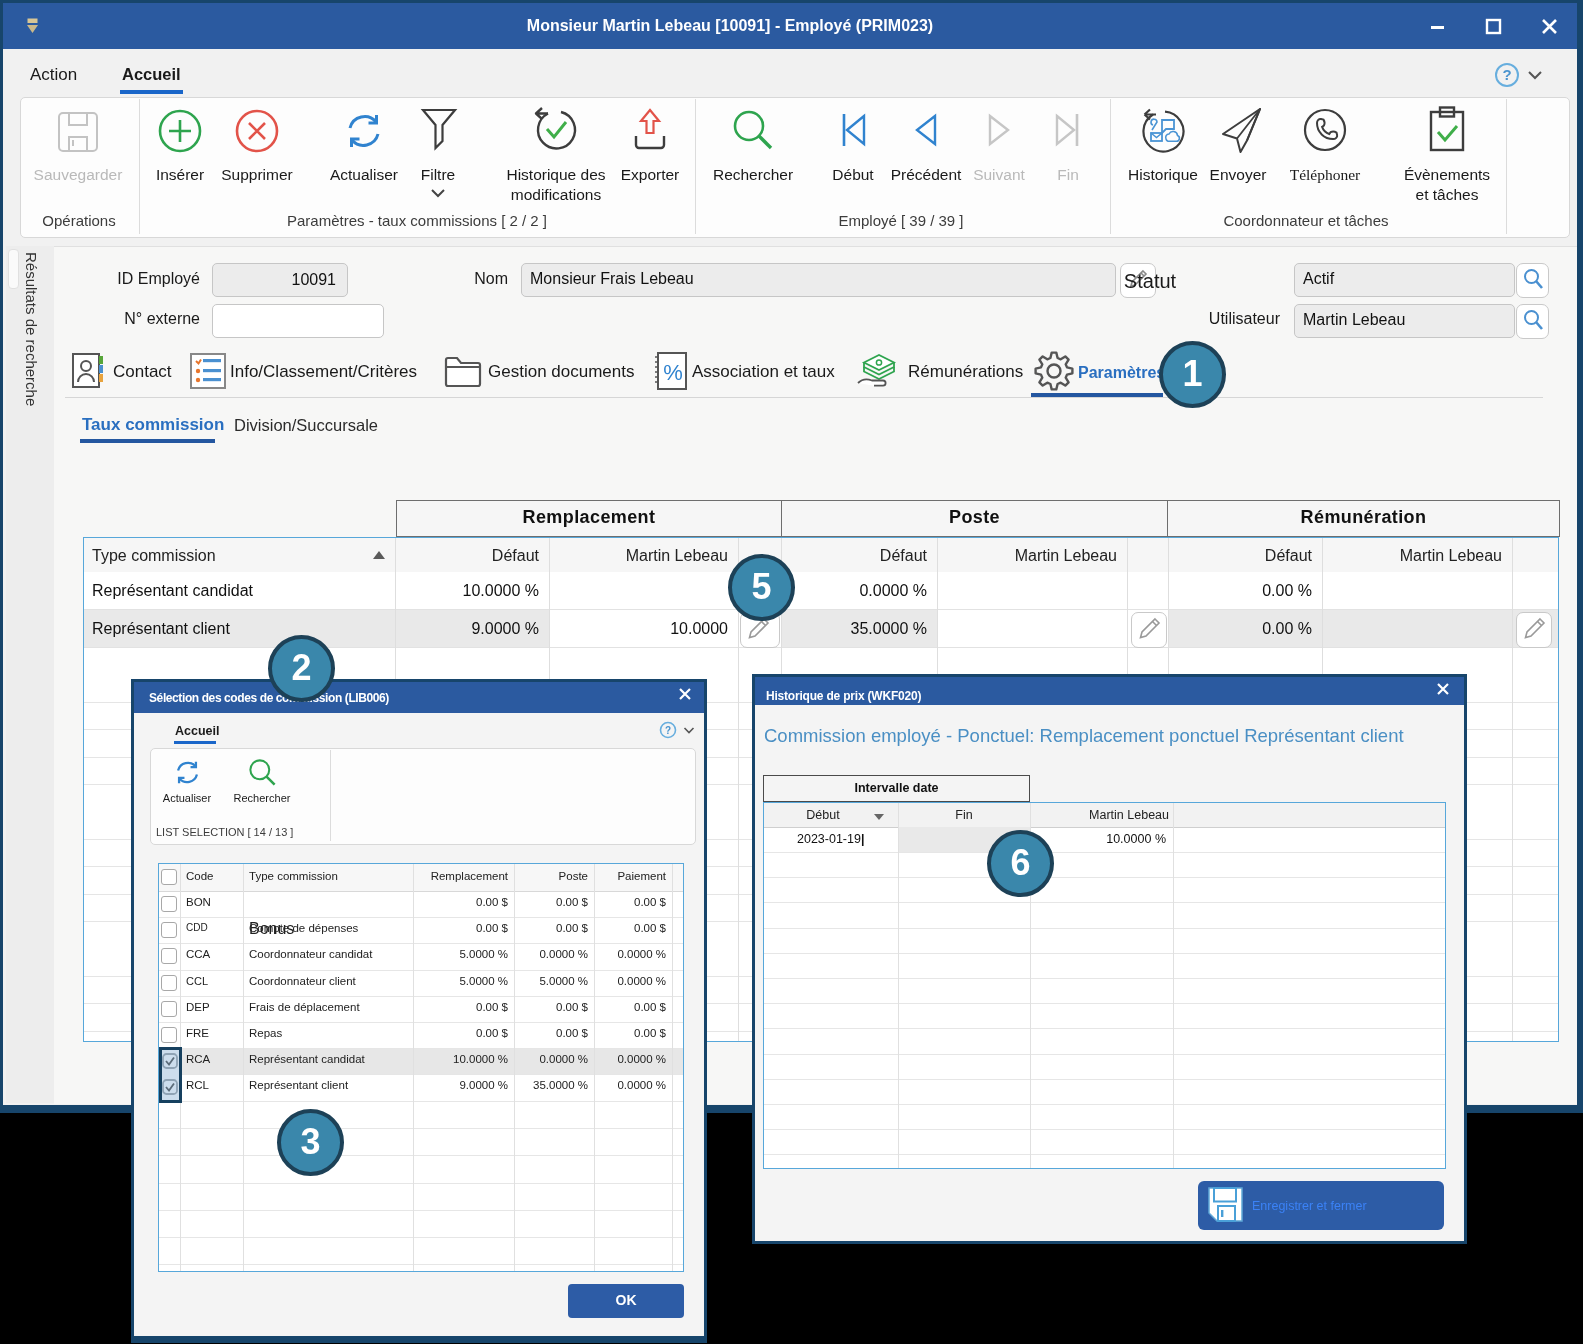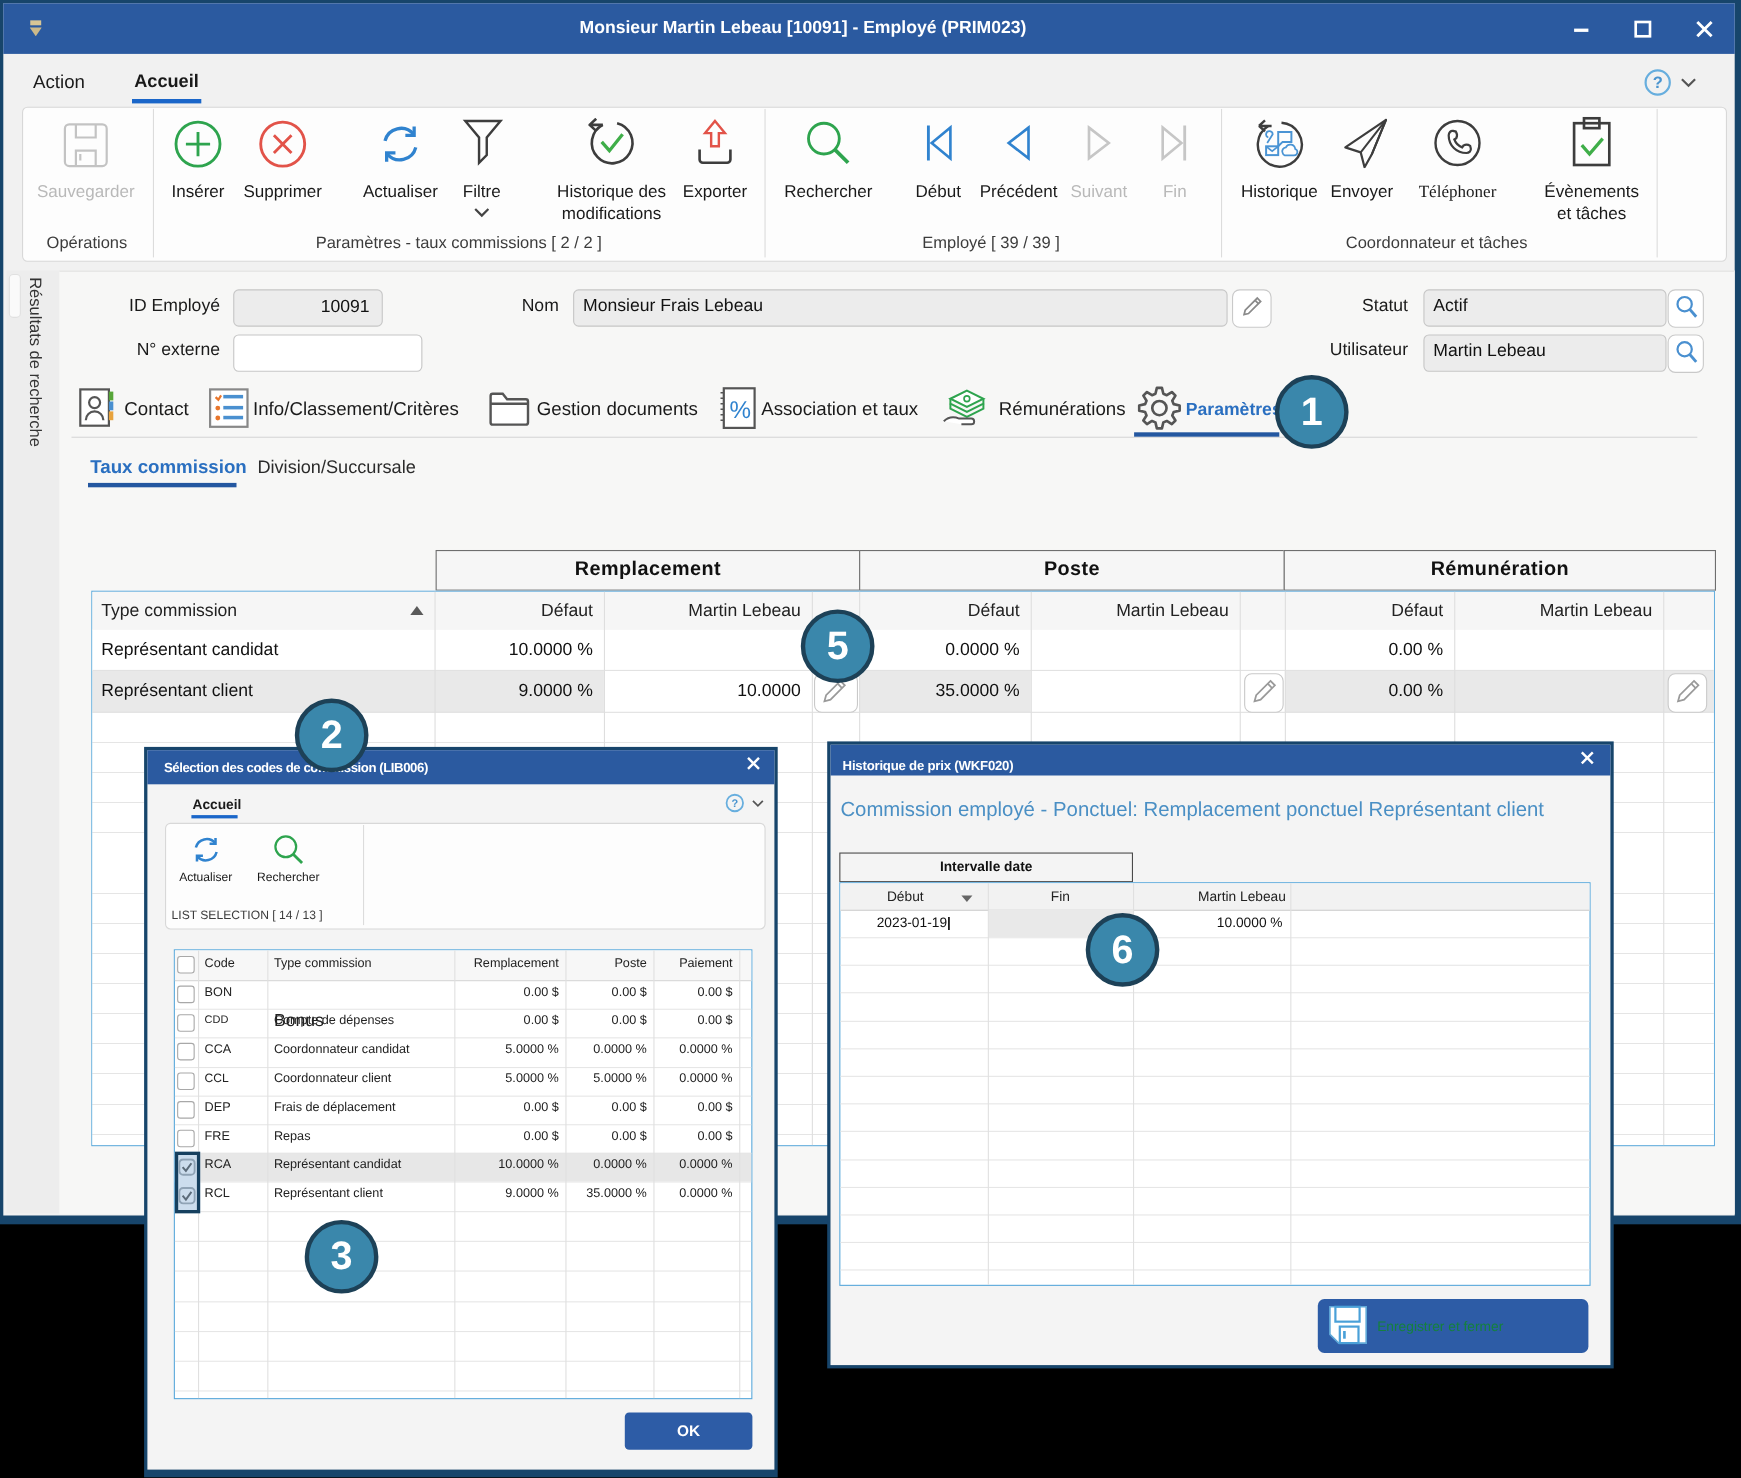--- a/index.html
+++ b/index.html
@@ -153,21 +153,21 @@
 <div class="lbl" style="left:-60px;top:310px;width:260px;text-align:right;font-size:16.0px;color:#1a1a1a;">N° externe</div>
 <div class="abs" style="left:212px;top:304px;width:170px;height:32px;background:#fff;border:1px solid #c6c6c6;border-radius:5px;"></div>
 <div class="lbl" style="left:248px;top:270px;width:260px;text-align:right;font-size:16.0px;color:#1a1a1a;">Nom</div>
 <div class="abs" style="left:521px;top:263px;width:593px;height:32px;background:#ececec;border:1px solid #c6c6c6;border-radius:5px;"></div>
 <div class="lbl" style="left:530px;top:270px;font-size:16px;color:#111;font-weight:normal;">Monsieur Frais Lebeau</div>
 <div class="pbtn" style="left:1120px;top:263px;width:34px;height:33px;"></div>
 <svg class="abs" style="left:1127px;top:268px;" width="22" height="22" viewBox="0 0 22 22">
 <path d="M16,3 l3,3 L8,17 l-4,1 l1,-4 z" fill="none" stroke="#8a8a8a" stroke-width="1.6"></path>
 <path d="M14,5 l3,3" stroke="#8a8a8a" stroke-width="1.6"></path>
   </svg>
-<div class="lbl" style="left:1020px;top:270px;width:260px;text-align:right;font-size:16.0px;color:#1a1a1a;">Statut</div>
+<div class="lbl" style="left:1020px;top:270px;width:260px;text-align:center;font-size:20px;color:#1a1a1a;">Statut</div>
 <div class="abs" style="left:1294px;top:263px;width:219px;height:32px;background:#ececec;border:1px solid #c6c6c6;border-radius:5px;"></div>
 <div class="lbl" style="left:1303px;top:270px;font-size:16px;color:#111;font-weight:normal;">Actif</div>
 <div class="lbl" style="left:1020px;top:310px;width:260px;text-align:right;font-size:16.0px;color:#1a1a1a;">Utilisateur</div>
 <div class="abs" style="left:1294px;top:304px;width:219px;height:32px;background:#ececec;border:1px solid #c6c6c6;border-radius:5px;"></div>
 <div class="lbl" style="left:1303px;top:311px;font-size:16px;color:#111;font-weight:normal;">Martin Lebeau</div>
 <div class="pbtn" style="left:1516px;top:263px;width:31px;height:33px;"></div>
 <svg class="abs" style="left:1522px;top:267px;" width="22" height="24" viewBox="0 0 22 24">
 <circle cx="9.5" cy="9.5" r="6.5" fill="none" stroke="#4a90d0" stroke-width="2"></circle>
 <path d="M14,14 L20,21" stroke="#4a90d0" stroke-width="2.6"></path>
   </svg>
@@ -434,17 +434,17 @@
 <div class="vline" style="left:898px;top:803px;height:365px;background:#e0e0e0;z-index:9;"></div>
 <div class="vline" style="left:1030px;top:803px;height:365px;background:#e0e0e0;z-index:9;"></div>
 <div class="vline" style="left:1173px;top:803px;height:365px;background:#e0e0e0;z-index:9;"></div>
 <div class="abs" style="left:1198px;top:1181px;width:246px;height:49px;background:#2d5ca6;border-radius:6px;z-index:10;"></div>
 <svg class="abs" style="left:1207px;top:1186px;z-index:11;" width="37" height="37" viewBox="0 0 37 37">
 <path d="M2,2 h33 v33 h-25 l-8,-8 z" fill="#fff" stroke="#5fa8d8" stroke-width="1.5"></path>
 <rect x="7" y="2" width="22" height="13.5" fill="#fff" stroke="#4aa0d8" stroke-width="2"></rect>
 <rect x="11" y="20" width="17" height="15" fill="#fff" stroke="#4aa0d8" stroke-width="2"></rect>
 <rect x="14" y="24" width="2.4" height="7" fill="#4aa0d8"></rect>
   </svg>
-<div class="lbl" style="left:1252px;top:1199px;font-size:12.5px;color:#15803d;z-index:11;">Enregistrer et fermer</div>
+<div class="lbl" style="left:1252px;top:1199px;font-size:12.5px;color:#3b82f6;z-index:11;">Enregistrer et fermer</div>
 <div class="callout" style="left:1159px;top:341px;">1</div>
 <div class="callout" style="left:268px;top:635px;">2</div>
 <div class="callout" style="left:277px;top:1109px;">3</div>
 <div class="callout" style="left:728px;top:554px;">5</div>
 <div class="callout" style="left:987px;top:830px;">6</div>
 </body></html>

